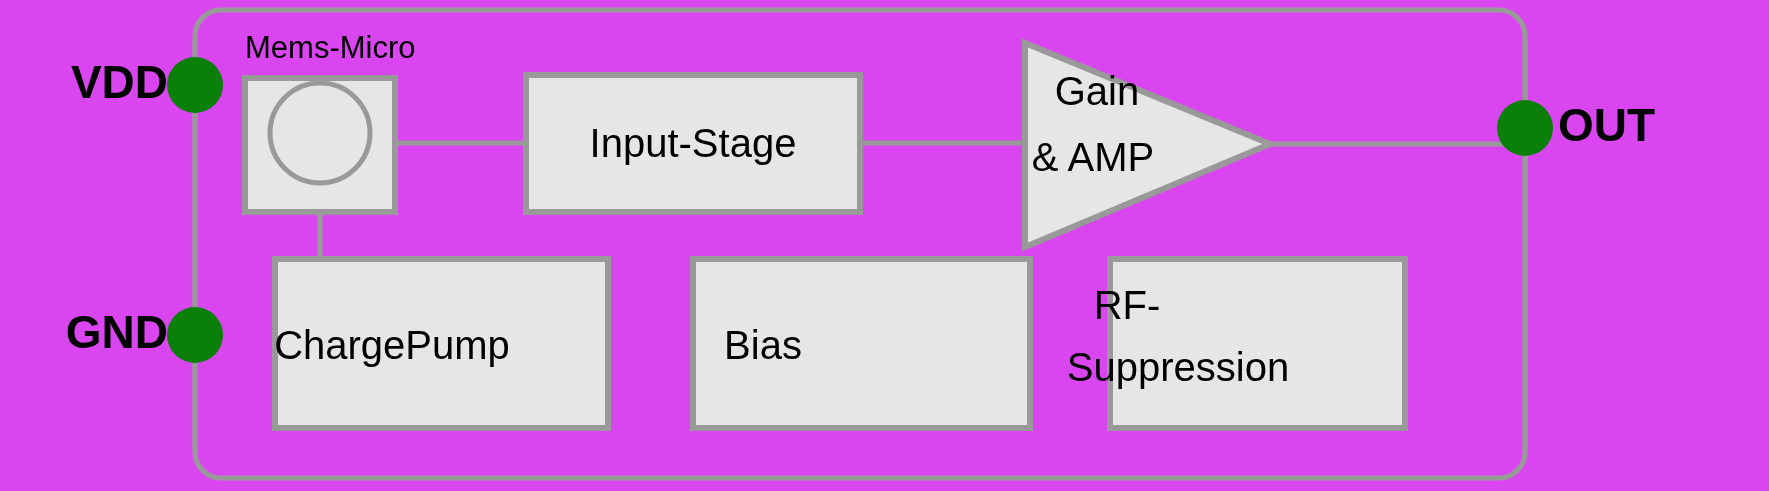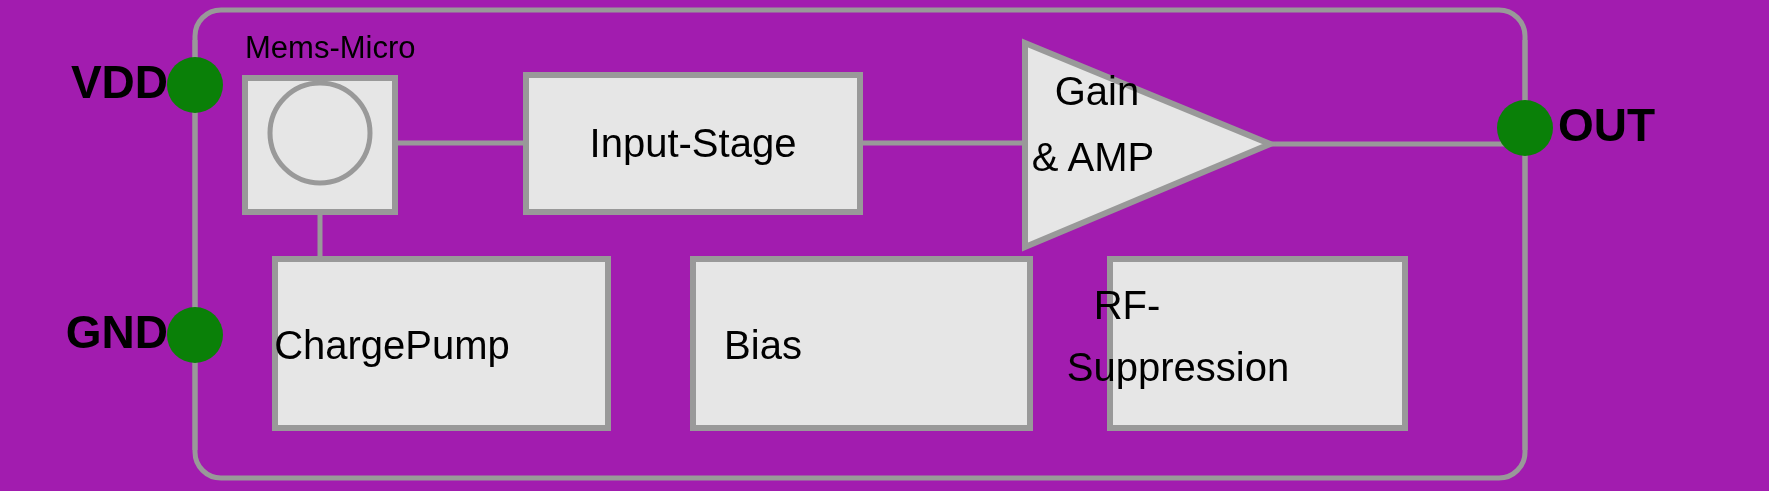--- a/index.html
+++ b/index.html
@@ -7,21 +7,21 @@
     padding: 0;
     background: #ffffff;
   }
   body {
     font-family: "Liberation Sans", sans-serif;
   }
   #stage {
     position: relative;
     width: 1769px;
     height: 491px;
-    background: #a21caf;
+    background: #d946ef;
     overflow: hidden;
   }
   #diagram-svg {
     position: absolute;
     left: 0;
     top: 0;
     width: 1769px;
     height: 491px;
     display: block;
   }

